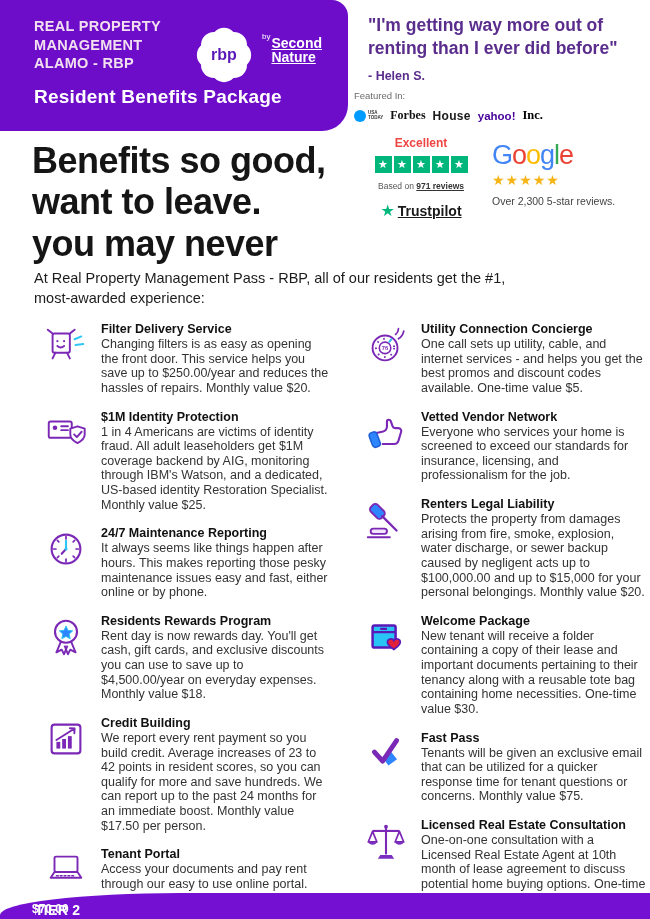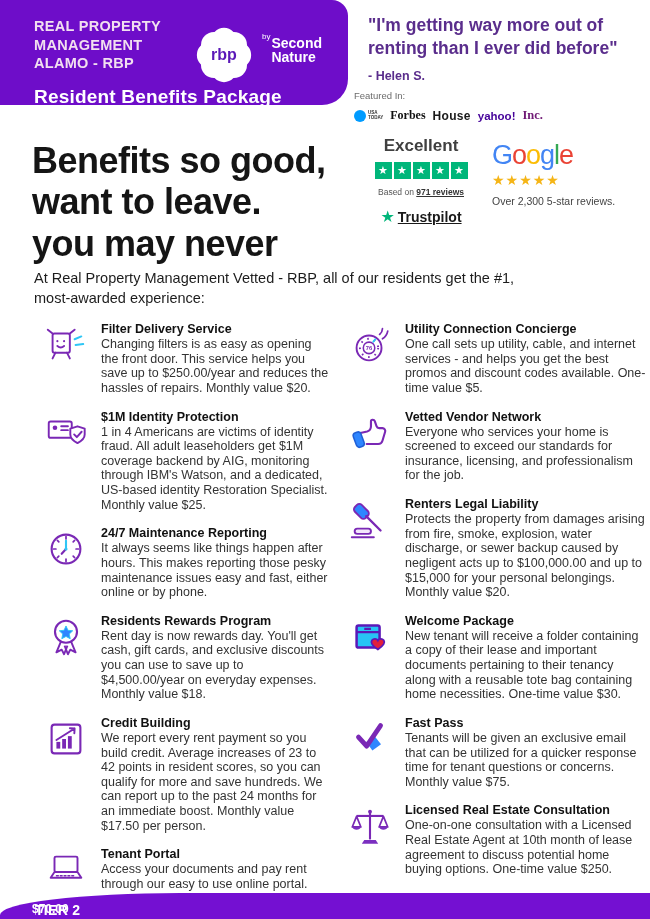--- a/index.html
+++ b/index.html
@@ -3,21 +3,21 @@
 <meta charset="utf-8">
 <style>
   * { margin:0; padding:0; box-sizing:border-box; }
   html,body { width:650px; height:919px; }
   body {
     position:relative; background:#fff; overflow:hidden;
     font-family:"Liberation Sans", sans-serif; color:#222;
   }
   
   .header-block{
-    position:absolute; left:0; top:0; width:348px; height:105px;
+    position:absolute; left:0; top:0; width:348px; height:131px;
     background:#6E0DC9; border-radius:0 16px 26px 0;
   }
   .company-name{
     position:absolute; left:34px; top:17px; width:185px;
     font-size:14.5px; font-weight:bold; line-height:1.28;
     color:#F2DFF0; letter-spacing:.3px;
   }
   .rbp-logo{ position:absolute; left:193px; top:26px; width:62px; height:58px; }
   .rbp-cyan{
     position:absolute; left:11px; top:9px; width:40px; height:40px;
@@ -28,64 +28,64 @@
     background:#fff; border-radius:13px;
   }
   .rbp-white2{ transform:rotate(45deg); }
   .rbp-text{
     position:absolute; left:8px; top:6px; width:46px; height:46px;
     display:flex; align-items:center; justify-content:center;
     font-size:16px; font-weight:bold; color:#5B18B8;
   }
   .sn-brand{ position:absolute; left:262px; top:36px; color:#fff; line-height:1.02; }
   .sn-by{ font-size:8px; vertical-align:top; position:relative; top:-3px; margin-right:1px; }
-  .sn-name{ font-size:14px; font-weight:bold; width:54px; display:inline-block; }
+  .sn-name{ font-size:14px; font-weight:bold; width:54px; display:inline-block;text-decoration:underline; }
   .package-title{
     position:absolute; left:34px; top:86px;
     font-size:19px; font-weight:bold; color:#fff; letter-spacing:.2px;
   }
   
   .quote{ position:absolute; left:368px; top:14px; width:300px; color:#5A2D8C; }
   .quote-line{ font-size:17.5px; font-weight:bold; line-height:1.32; }
   .quote-author{ font-size:12.5px; font-weight:bold; margin-top:9px; }
   
   .featured{ position:absolute; left:354px; top:90px; width:250px; }
   .featured-label{ font-size:9.5px; color:#6b6b6b; }
   .featured-row{ display:flex; align-items:center; gap:7px; margin-top:7px; }
   .logo-usa{ display:flex; align-items:center; gap:2px; }
   .usa-dot{ width:12px; height:12px; border-radius:50%; background:#009BFF; }
   .usa-txt{ font-size:4.5px; font-weight:bold; color:#333; line-height:1.1; }
   .logo-forbes{ font-family:"Liberation Serif",serif; font-size:12px; font-weight:bold; color:#111; }
   .logo-house{ font-size:12px; font-weight:bold; color:#1a1a1a; letter-spacing:.3px; }
   .logo-yahoo{ font-size:11.5px; font-weight:bold; color:#46039A; }
-  .logo-inc{ font-family:"Liberation Serif",serif; font-size:12.5px; font-weight:bold; color:#701a75; }
+  .logo-inc{ font-family:"Liberation Serif",serif; font-size:12.5px; font-weight:bold; color:#000000; }
   
   .trustpilot{ position:absolute; left:362px; top:136px; width:118px; text-align:center; }
-  .tp-excellent{ font-size:17px; font-weight:bold; color:#404040; }
+  .tp-excellent{ font-size:12px; font-weight:bold; color:#ef4444; }
   .tp-stars{ display:flex; justify-content:center; gap:2px; margin-top:6px; }
   .tp-star{ width:17px; height:17px; background:#00B67A; display:flex; align-items:center; justify-content:center; }
   .tp-star::before{ content:"★"; color:#fff; font-size:11px; }
   .tp-basedon{ font-size:8.5px; color:#555; margin-top:8px; }
   .tp-count{ font-weight:bold; color:#333; text-decoration:underline; }
   .tp-logo{ display:flex; align-items:center; justify-content:center; gap:3px; margin-top:10px; }
   .tp-logo-star{ color:#00B67A; font-size:16px; }
   .tp-logo-name{ font-size:14px; font-weight:bold; color:#191919;text-decoration:underline; }
   .google{ position:absolute; left:492px; top:140px; width:140px; text-align:left; }
   .g-word{ font-size:27px; font-weight:500; letter-spacing:-1px; }
   .g-blue{ color:#4285F4; } .g-red{ color:#EA4335; } .g-yellow{ color:#FBBC05; } .g-green{ color:#34A853; }
   .g-stars{ margin-top:0px; letter-spacing:1px; }
   .g-star{ color:#F5B517; font-size:14px; }
   .g-caption{ font-size:10.5px; color:#444; margin-top:6px; }
   
   .headline{ position:absolute; left:32px; top:140px; color:#151515; }
   .headline div{ font-size:36px; font-weight:bold; line-height:1.15; letter-spacing:-.5px; }
   .intro{ position:absolute; left:34px; top:268px; width:590px; color:#1c1c1c; }
   .intro div{ font-size:14.5px; line-height:1.4; }
   
-  .benefits{ position:absolute; left:30px; top:322px; right:4px; display:flex; gap:10px; }
+  .benefits{ position:absolute; left:30px; top:322px; right:4px; display:flex; gap:26px; }
   .col{ display:flex; flex-direction:column; }
   .col-left{ width:300px; padding-left:10px; }
   .col-right{ flex:1; padding-left:4px; }
   .benefit{ display:flex; margin-bottom:14px; }
   .b-icon{ width:52px; height:48px; flex:none; margin-right:9px; display:flex; align-items:flex-start; justify-content:center; }
   .b-icon svg{ width:46px; height:46px; }
   .b-text{ flex:1; }
   .b-title{ font-size:12.5px; font-weight:bold; color:#111; line-height:1.2; }
   .b-desc{ font-size:12.5px; color:#333; line-height:1.17; }
   
@@ -167,21 +167,21 @@
   </div>
   <div class="g-caption">Over 2,300 5-star reviews.</div>
 </div>
 
 <div class="headline">
   <div>Benefits so good,</div>
   <div>want to leave.</div>
   <div>you may never</div>
 </div>
 <div class="intro">
-  <div>At Real Property Management Vetted - RBP, all of our residents get the #1,</div>
+  <div>At Real Property Management Pass - RBP, all of our residents get the #1,</div>
   <div>most-awarded experience:</div>
 </div>
 
 <div class="benefits">
 
   <div class="col col-left">
 
     <div class="benefit">
       <div class="b-icon">
         <svg viewBox="0 0 48 48">

